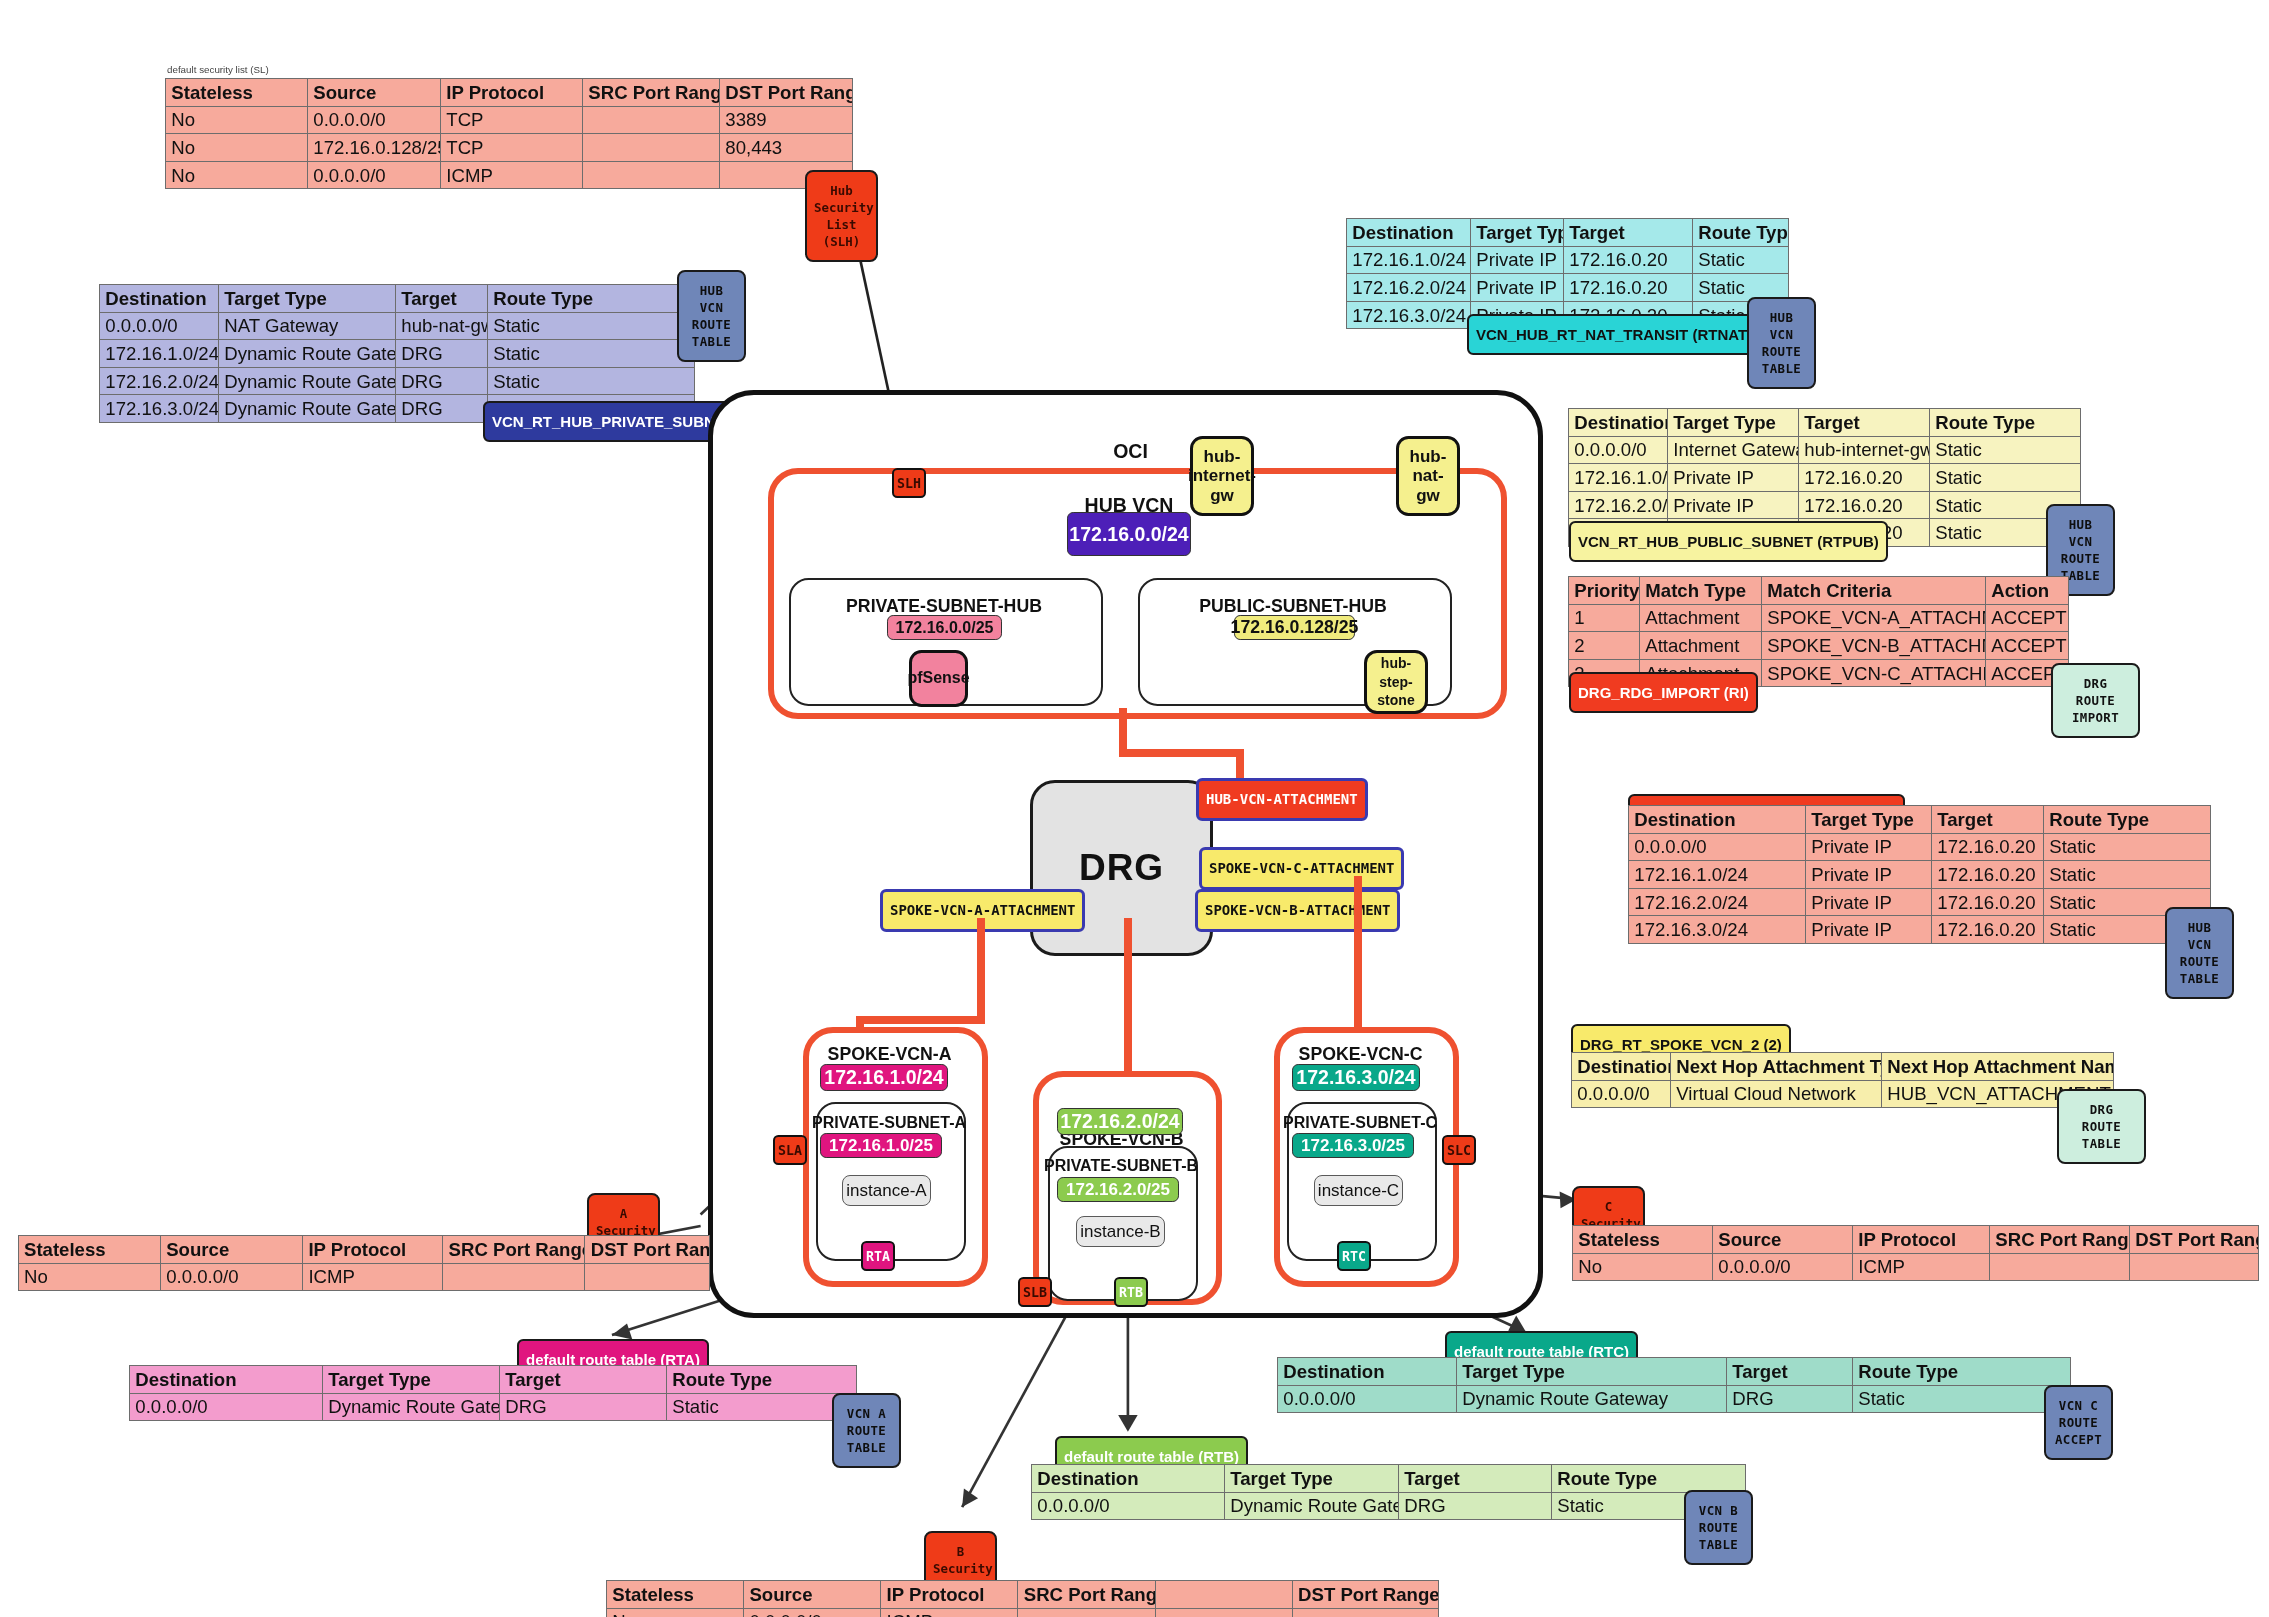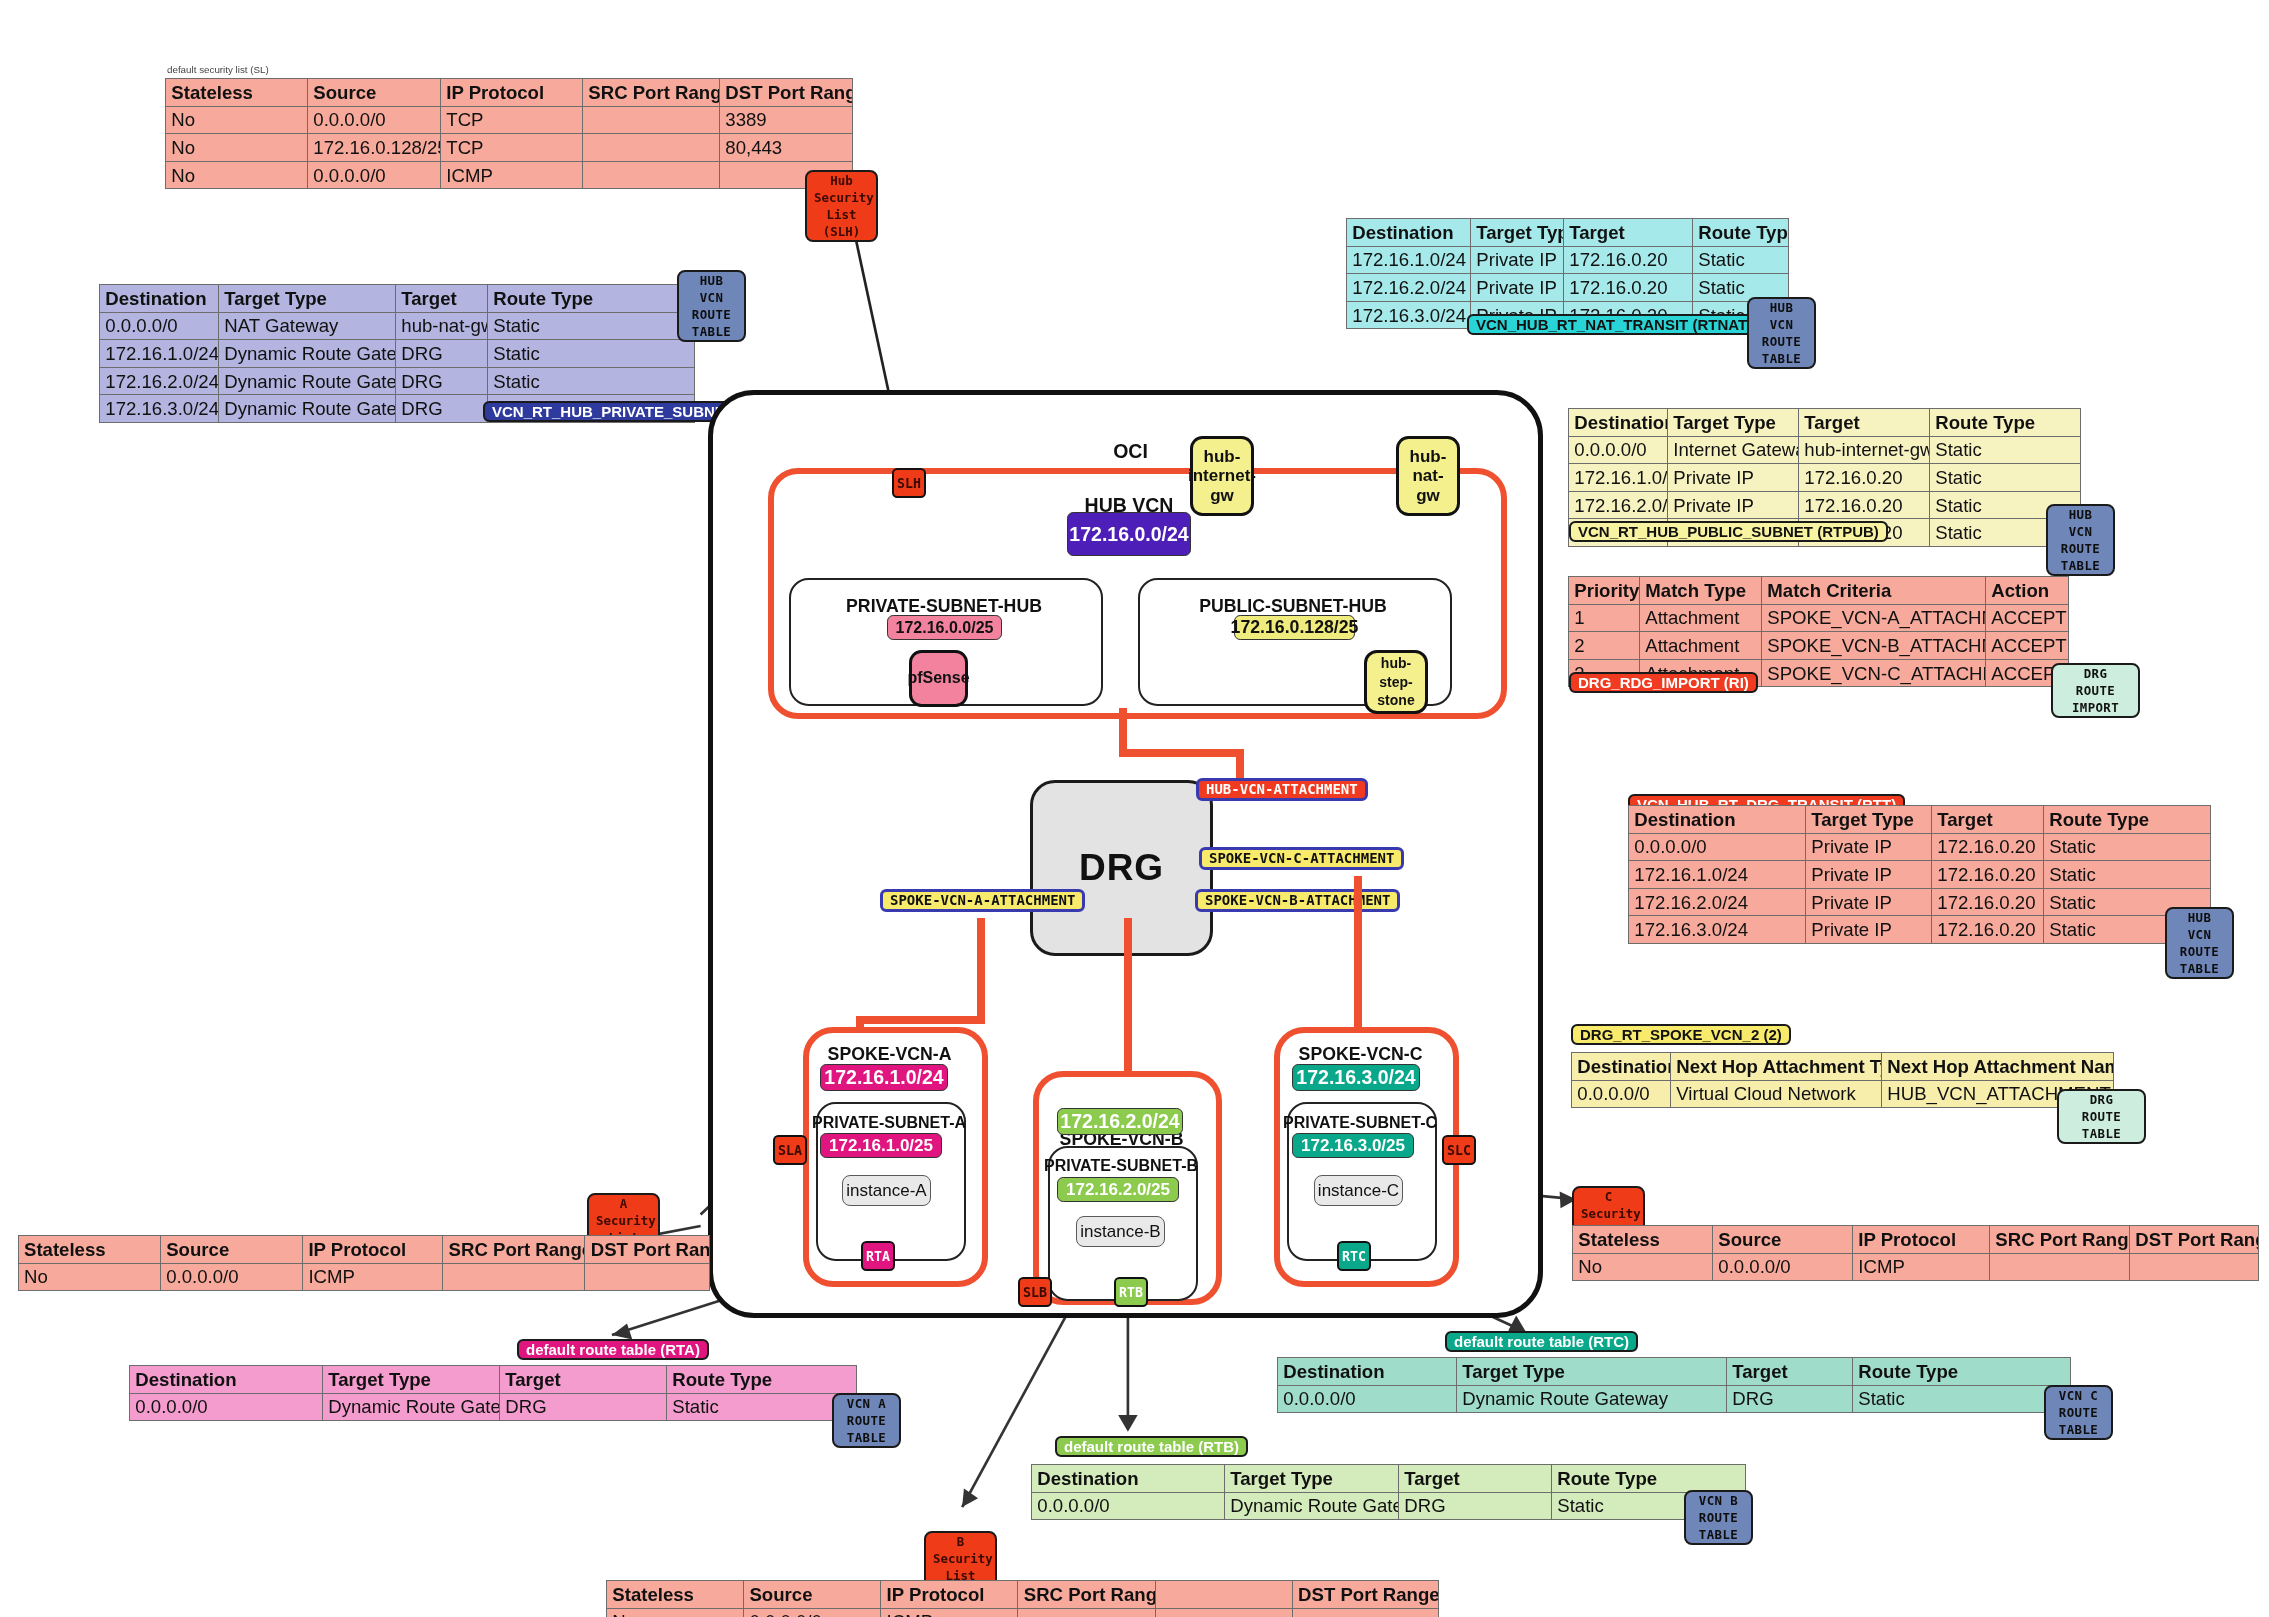--- a/index.html
+++ b/index.html
@@ -32,21 +32,21 @@
   .p-yellow2 td,.p-yellow2 th{background:#f7eeac;}
 
   
   .tag{
       position:absolute;
       border:2.7px solid #1a1a1a;
       border-radius:6.2px;
       font-size:15px;
       font-weight:bold;
       line-height:17px;
-      padding:0 7px;
+      padding:10px 7px;
       white-space:nowrap;
       text-align:center;
       box-sizing:border-box;
   }
   .tag-blue{background:#6f86b8;color:#0e0e0e;
             font-family:"DejaVu Sans Mono",monospace;font-size:12.4px;
             border-color:#1a1a1a;border-radius:8px;letter-spacing:0.4px;}
   .tag-mint{background:#cdeede;color:#111;
             font-family:"DejaVu Sans Mono",monospace;font-size:12.4px;
             border-radius:8px;letter-spacing:0.4px;}
@@ -596,21 +596,21 @@
   <tbody>
     <tr>
       <td>0.0.0.0/0</td>
       <td>Dynamic Route Gateway</td>
       <td>DRG</td>
       <td>Static</td>
     </tr>
   </tbody>
 </table>
 <div class="tag tag-blue" style="left:2044px;top:1385px;width:69px;white-space:pre-line;">VCN  C
-ROUTE  TABLE</div>
+ROUTE  ACCEPT</div>
 
 <div class="tag tag-greent" style="left:1055px;top:1436px;">default route table (RTB)</div>
 <table class="dt p-green abs" style="left:1031px;top:1464px;width:714px;">
   <colgroup>
       <col style="width:193px">
       <col style="width:174px">
       <col style="width:153px">
       <col style="width:194px">
     </colgroup>
   <thead>

